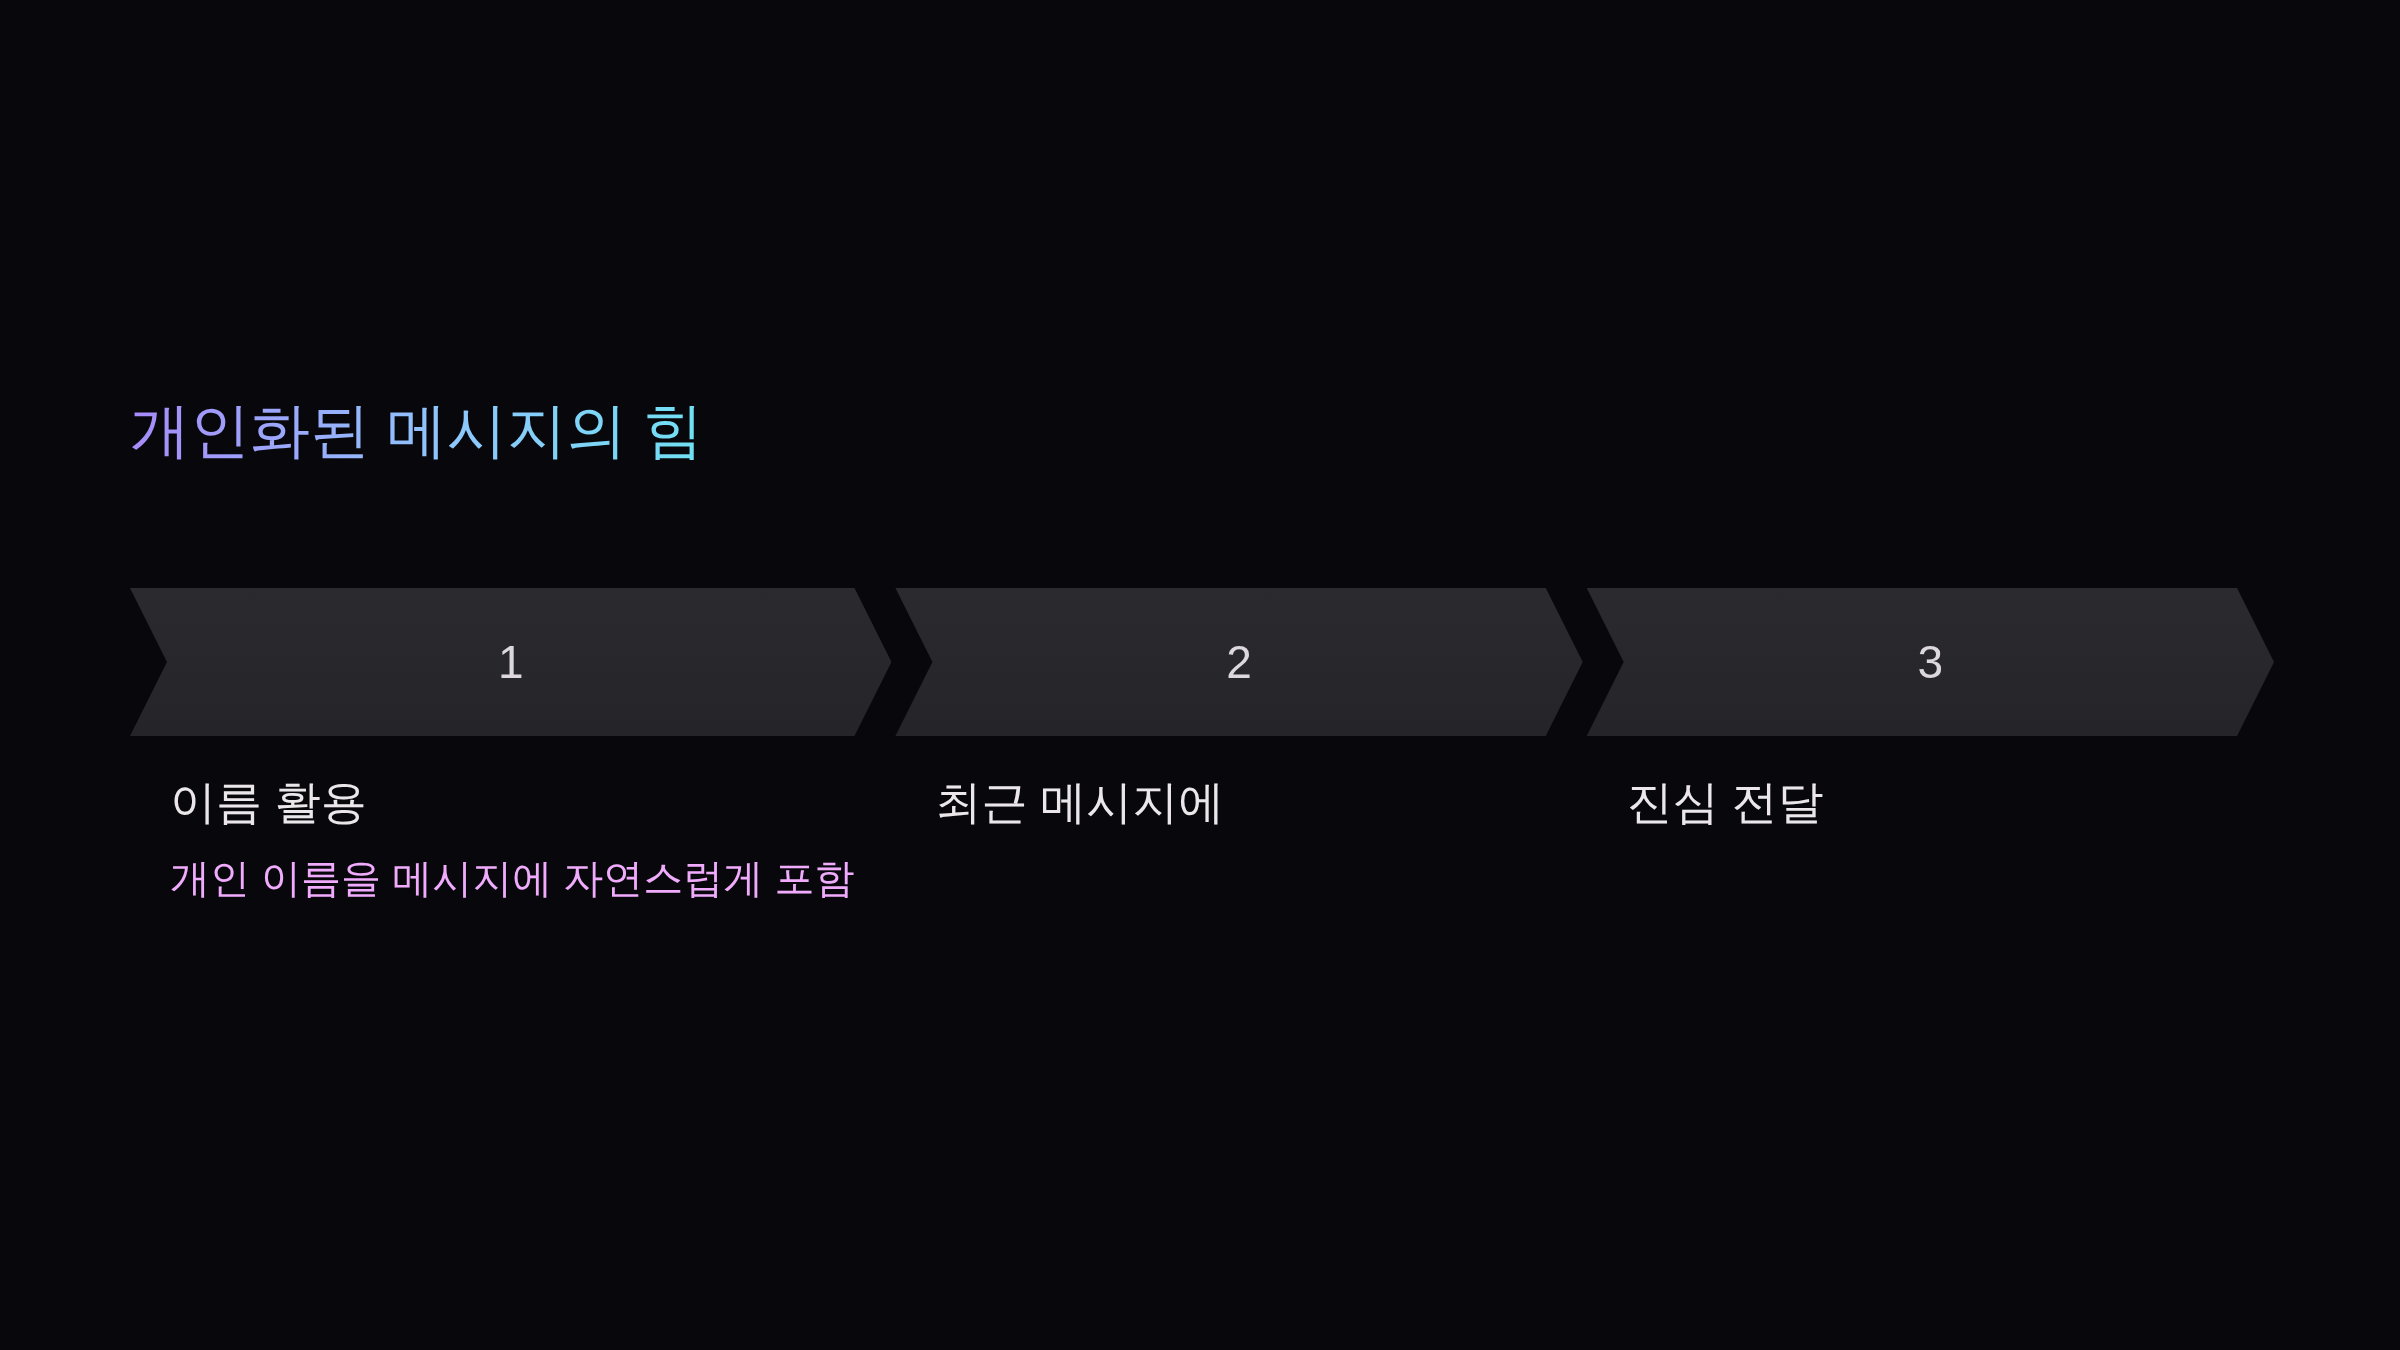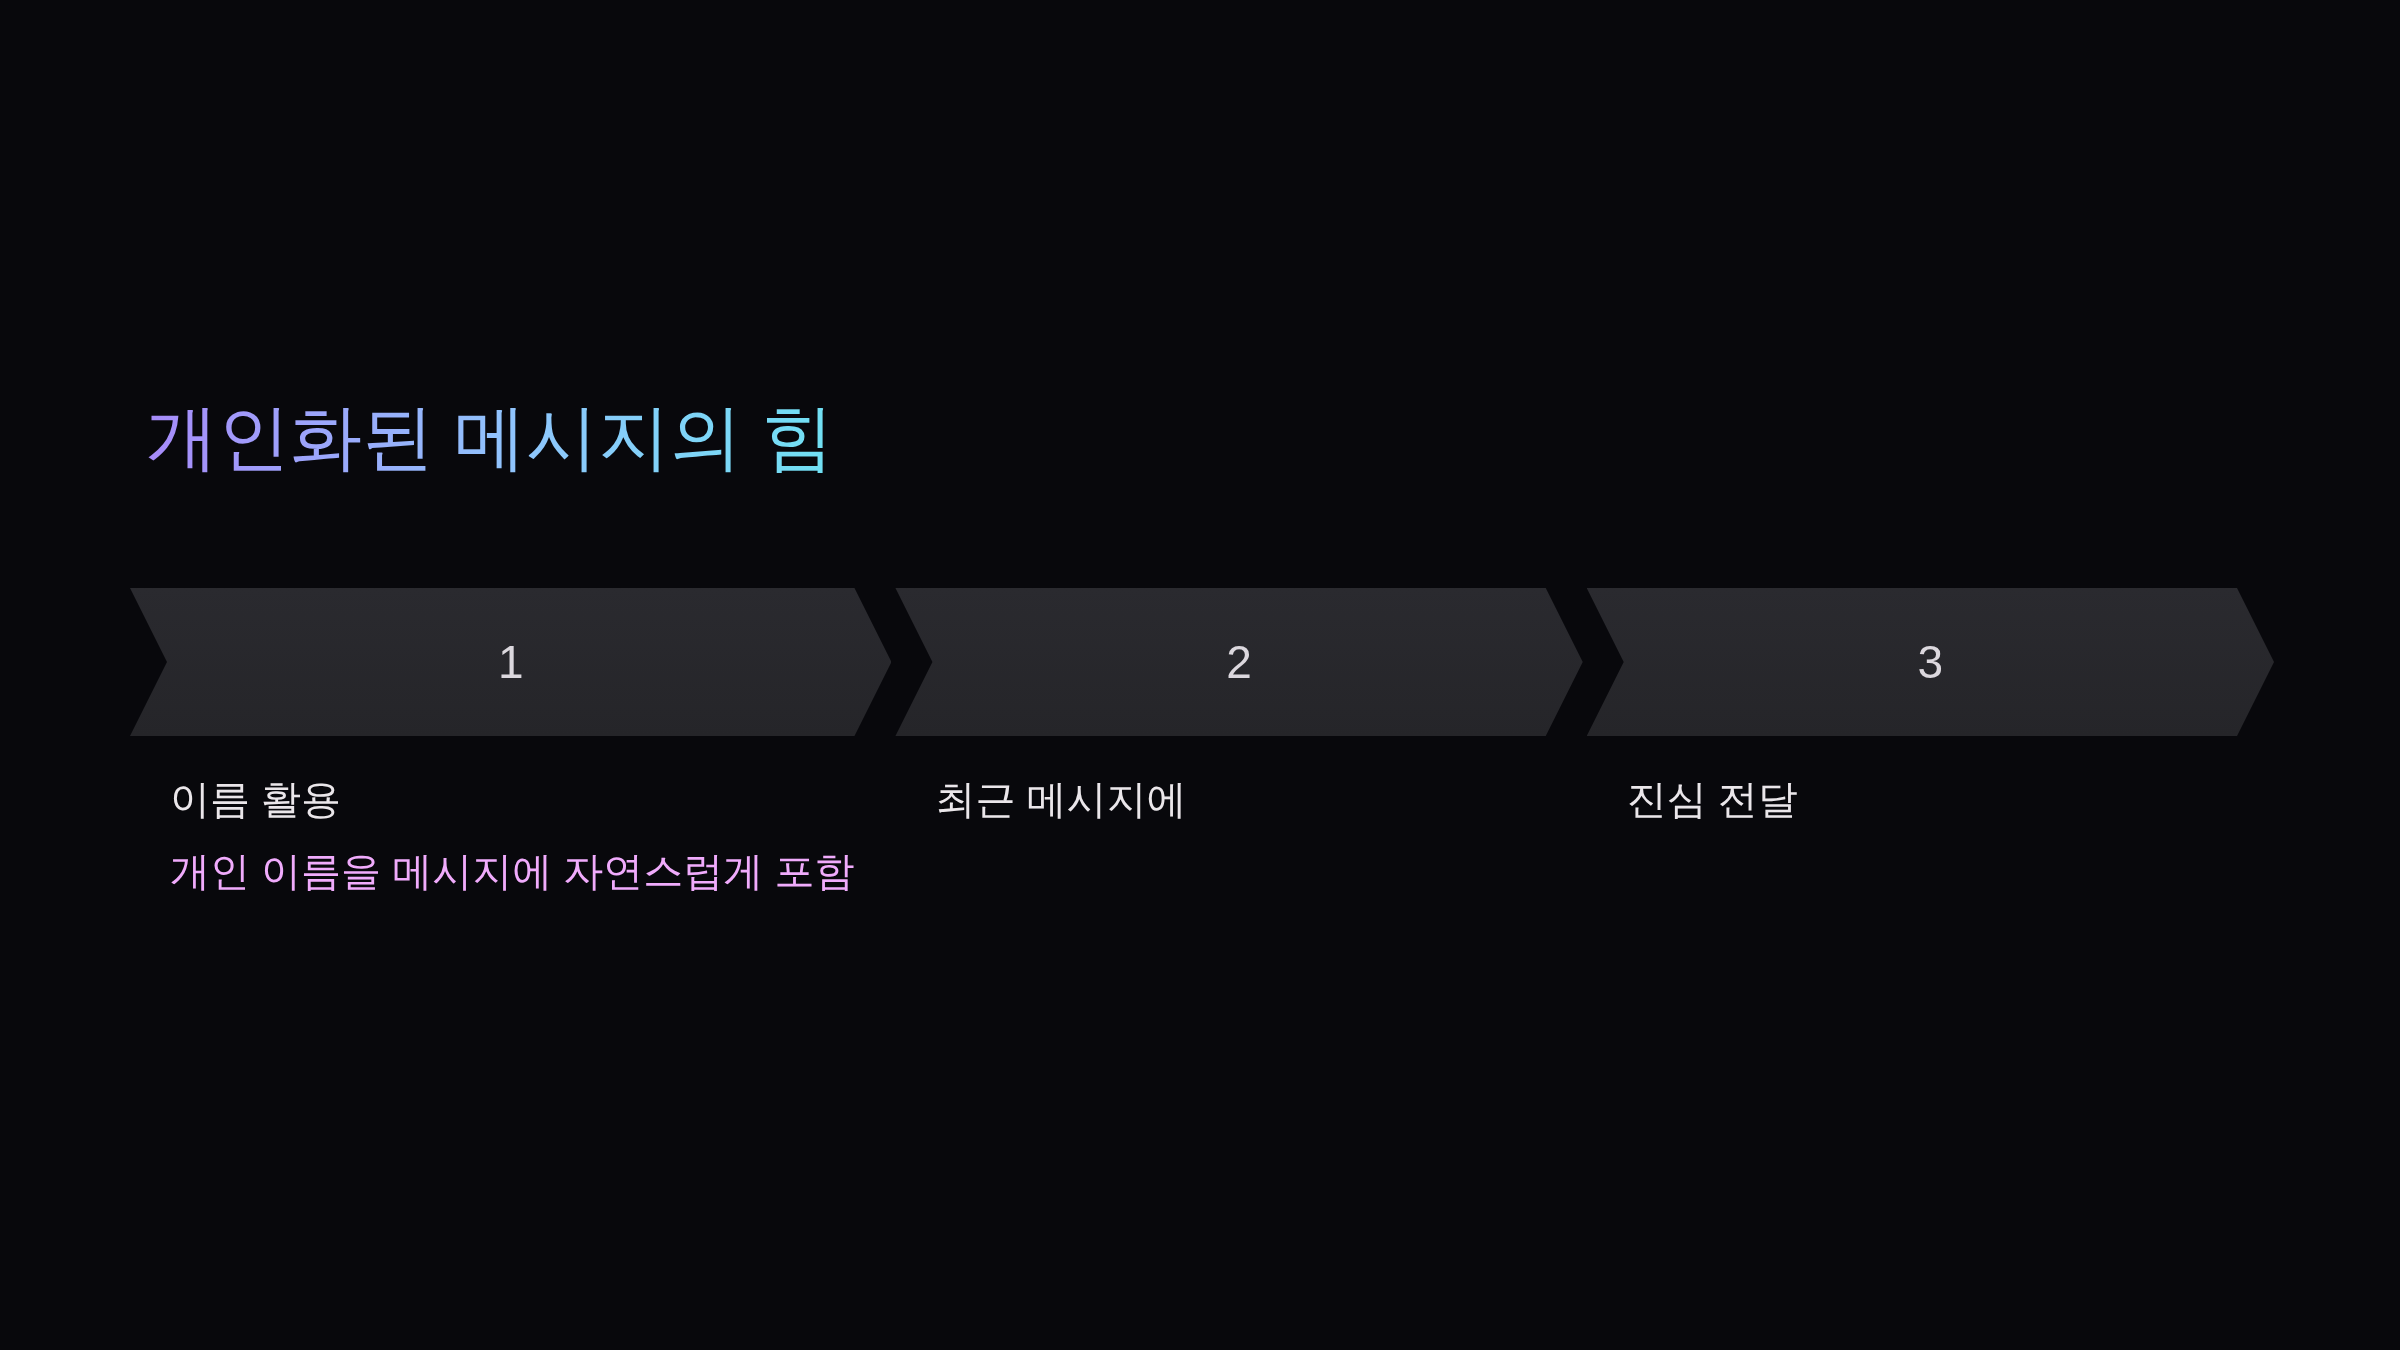--- a/index.html
+++ b/index.html
@@ -15,24 +15,24 @@
     position: relative;
   }
   .slide {
     position: absolute;
     inset: 0;
     background: #08080c;
   }
   
   .title {
     position: absolute;
-    left: 146px;
+    left: 130px;
     top: 398px;
     margin: 0;
-    font-size: 72px;
+    font-size: 60px;
     font-weight: 500;
     letter-spacing: 0px;
     line-height: 1.1;
     white-space: nowrap;
   }
   .title .gradient-text {
     background: linear-gradient(90deg, #a78bfa 0%, #8fc6fd 55%, #70e0f3 100%);
     -webkit-background-clip: text;
     background-clip: text;
     -webkit-text-fill-color: transparent;
@@ -71,21 +71,21 @@
   }
   .chevron-number {
     font-size: 46px;
     font-weight: 400;
     color: #dcd8de;
     line-height: 1;
   }
   .step-heading {
     margin: 40px 0 0 0;
     padding-left: 40px;
-    font-size: 40px;
+    font-size: 46px;
     font-weight: 500;
     color: #eae6ea;
     line-height: 1.15;
     white-space: nowrap;
   }
   .step-desc {
     margin: 24px 0 0 0;
     padding-left: 40px;
     font-size: 40px;
     font-weight: 400;

